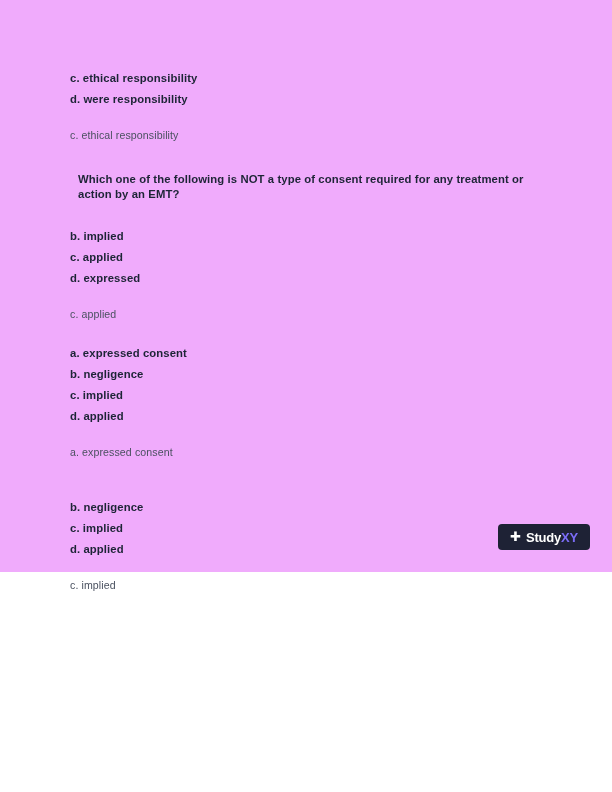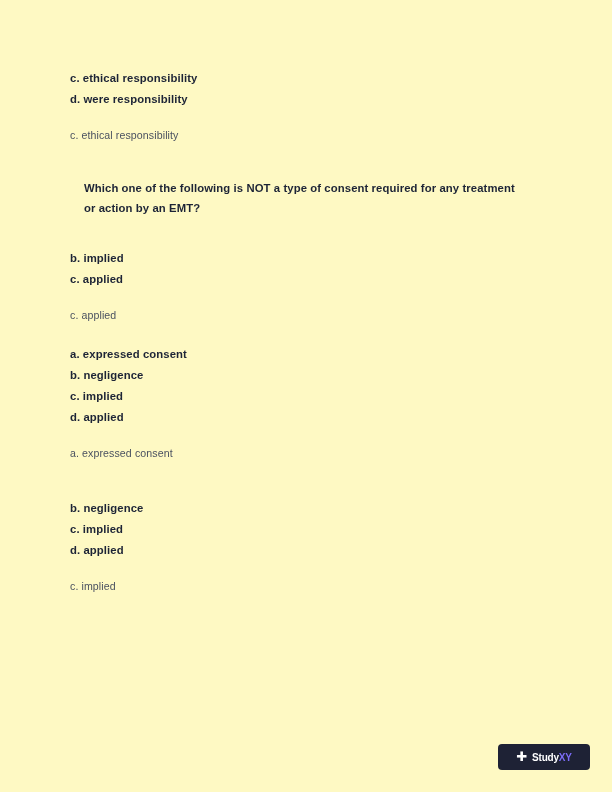--- a/index.html
+++ b/index.html
@@ -12,36 +12,36 @@
     background: #ffffff;
     font-family: "Liberation Sans", sans-serif;
     position: relative;
     overflow: hidden;
   }
   .page {
     position: absolute;
     left: 0;
     top: 0;
     width: 612px;
-    height: 792px;
-    background: #fef9c3;
+    height: 572px;
+    background: #f0abfc;
   }
   .content {
     position: absolute;
     left: 70px;
     top: 68px;
     width: 472px;
   }
   .q {
     font-size: 11.3px;
     font-weight: bold;
     color: #1d2436;
-    line-height: 20px;
+    line-height: 15px;
     letter-spacing: 0.1px;
-    margin: 14px;
+    margin: 8px;
   }
   .opt {
     font-size: 11.3px;
     font-weight: bold;
     color: #1d2436;
     line-height: 21px;
     letter-spacing: 0.1px;
     margin: 0;
   }
   .ans {
@@ -72,21 +72,21 @@
   }
   .badge .plus {
     color: #ffffff;
     font-size: 13px;
     line-height: 1;
     font-weight: normal;
     display: inline-block;
     transform: translateY(-1px);
   }
   .badge .brand {
-    font-size: 10px;
+    font-size: 13px;
     font-weight: bold;
     color: #ffffff;
     letter-spacing: -0.2px;
   }
   .badge .brand .xy {
     color: #7b6cf6;
   }
 </style>
 </head>
 <body>
@@ -103,20 +103,21 @@
     <p class="ans">c. ethical responsibility</p>
 
     <div class="gap-lg"></div>
 
     <p class="q">Which one of the following is NOT a type of consent required for any treatment or action by an EMT?</p>
 
     <div class="gap-md"></div>
 
     <p class="opt">b. implied</p>
     <p class="opt">c. applied</p>
+    <p class="opt">d. expressed</p>
 
     <div class="gap-md"></div>
 
     <p class="ans">c. applied</p>
 
     <div class="gap-lg"></div>
 
 
     <p class="opt">a. expressed consent</p>
     <p class="opt">b. negligence</p>

